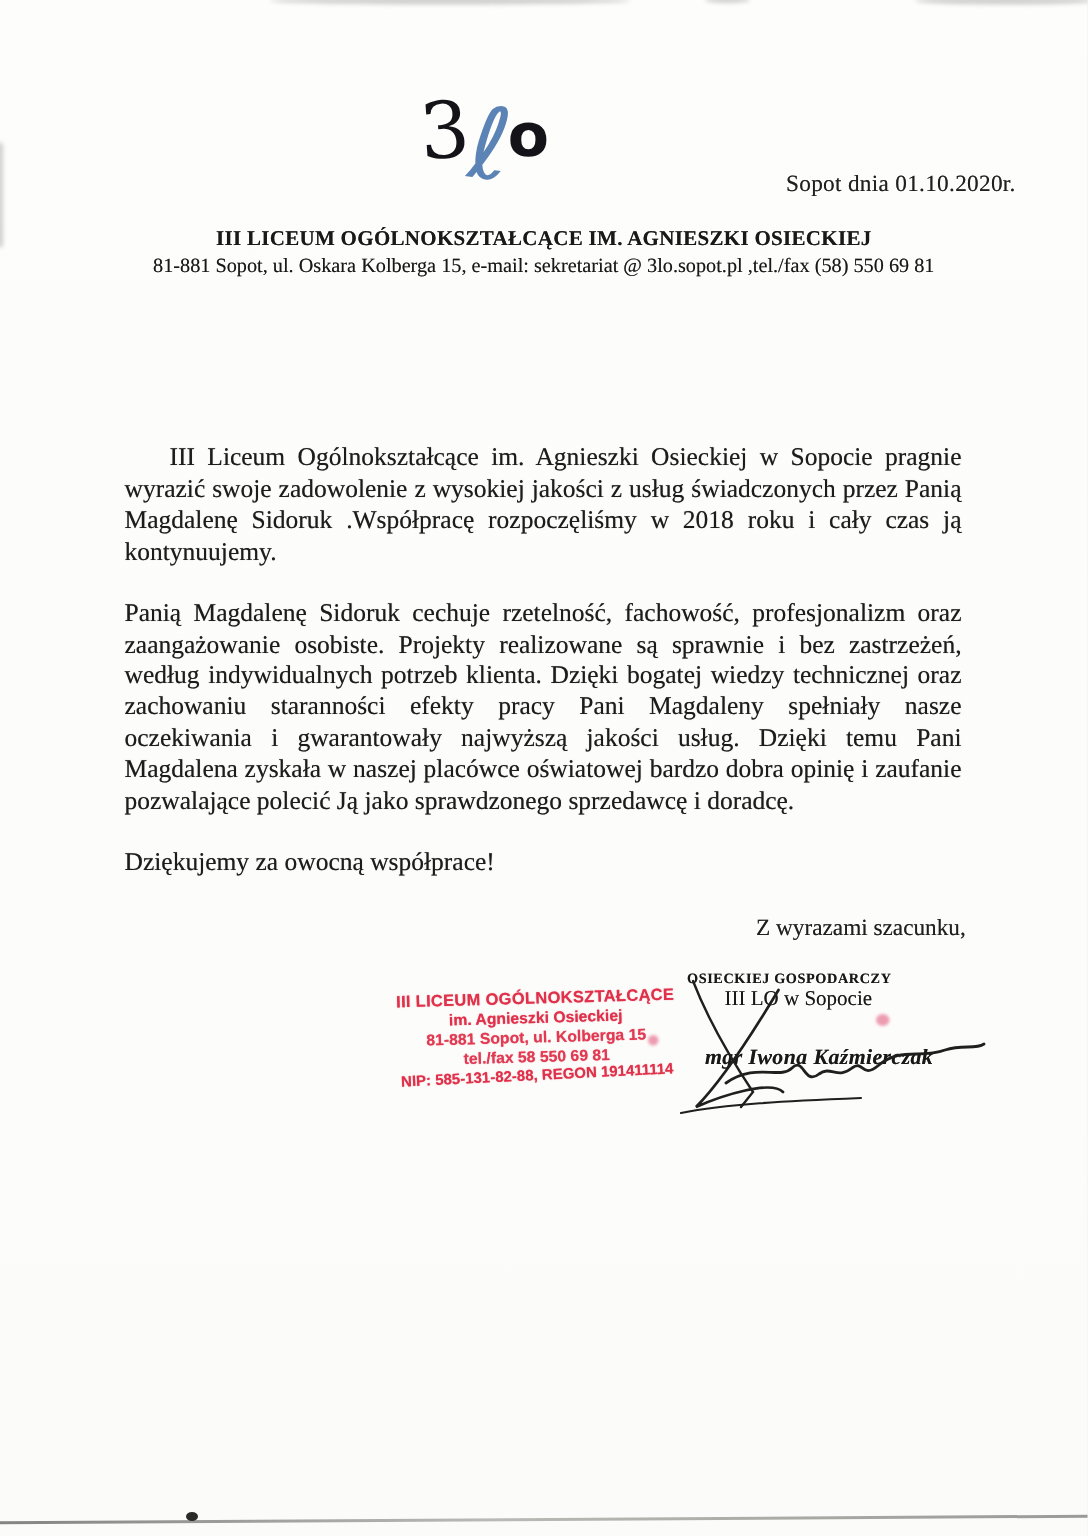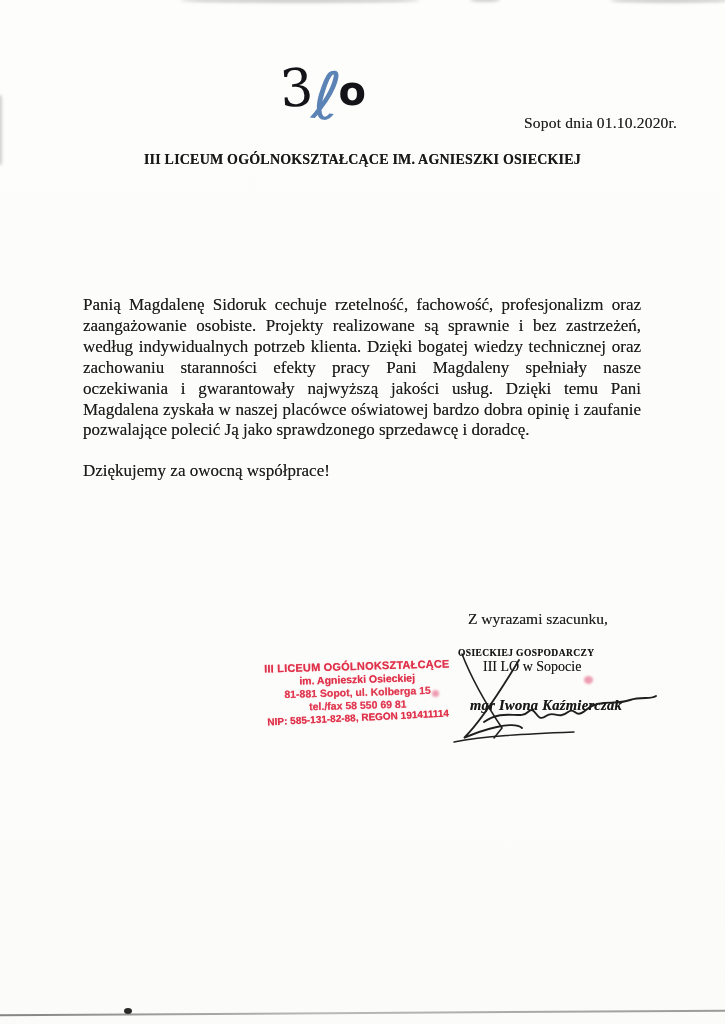--- a/index.html
+++ b/index.html
@@ -45,21 +45,21 @@
     position:absolute;left:83px;top:295px;width:558px;
     font-size:17px;line-height:20.9px;color:#1c1c1a;
     text-align:justify;
     text-shadow:0 0 .45px rgba(0,0,0,.55);
   }
   .letter-body p{margin:0 0 20px 0;}
   .letter-body p.indent{text-indent:30px;}
   .letter-body p.no-justify{text-align:left;}
   
   .closing{
-    position:absolute;left:468px;top:610px;
+    position:absolute;left:504px;top:610px;
     font-size:15.5px;color:#20201e;text-shadow:0 0 .4px rgba(0,0,0,.5);
   }
   
   .stamp{
     position:absolute;left:250px;top:660px;width:215px;
     text-align:center;color:#e0304a;
     font-family:"Liberation Sans",sans-serif;
     transform:rotate(-1.6deg);
     text-shadow:0 0 .7px rgba(224,48,74,.75);
   }
@@ -89,23 +89,25 @@
   <div class="logo">
     <span class="l3">3</span>
     <span class="ll">ℓ</span>
     <span class="lo">o</span>
   </div>
 
   <div class="date-line">Sopot dnia 01.10.2020r.</div>
 
   <div class="letterhead">
     <div class="lh1">III LICEUM OGÓLNOKSZTAŁCĄCE IM. AGNIESZKI OSIECKIEJ</div>
+    <div class="lh2">81-881 Sopot, ul. Oskara Kolberga 15, e-mail: sekretariat @ 3lo.sopot.pl ,tel./fax (58) 550 69 81</div>
   </div>
 
   <div class="letter-body">
+    <p class="indent"><span>III Liceum Ogólnokształcące im. Agnieszki Osieckiej w Sopocie pragnie wyrazić swoje zadowolenie z wysokiej jakości z usług świadczonych przez Panią Magdalenę Sidoruk .Współpracę rozpoczęliśmy w 2018 roku i cały czas ją kontynuujemy.</span></p>
     <p><span>Panią Magdalenę Sidoruk cechuje rzetelność, fachowość, profesjonalizm oraz zaangażowanie osobiste. Projekty realizowane są sprawnie i bez zastrzeżeń, według indywidualnych potrzeb klienta. Dzięki bogatej wiedzy technicznej oraz zachowaniu staranności efekty pracy Pani Magdaleny spełniały nasze oczekiwania i gwarantowały najwyższą jakości usług. Dzięki temu Pani Magdalena zyskała w naszej placówce oświatowej bardzo dobra opinię i zaufanie pozwalające polecić Ją jako sprawdzonego sprzedawcę i doradcę.</span></p>
     <p class="no-justify" style=""><span>Dziękujemy za owocną współprace!</span></p>
   </div>
 
   <div class="closing">Z wyrazami szacunku,</div>
 
   <div class="stamp">
     <div class="s1">III LICEUM OGÓLNOKSZTAŁCĄCE</div>
     <div class="s2">im. Agnieszki Osieckiej</div>
     <div class="s3">81-881 Sopot, ul. Kolberga 15</div>

